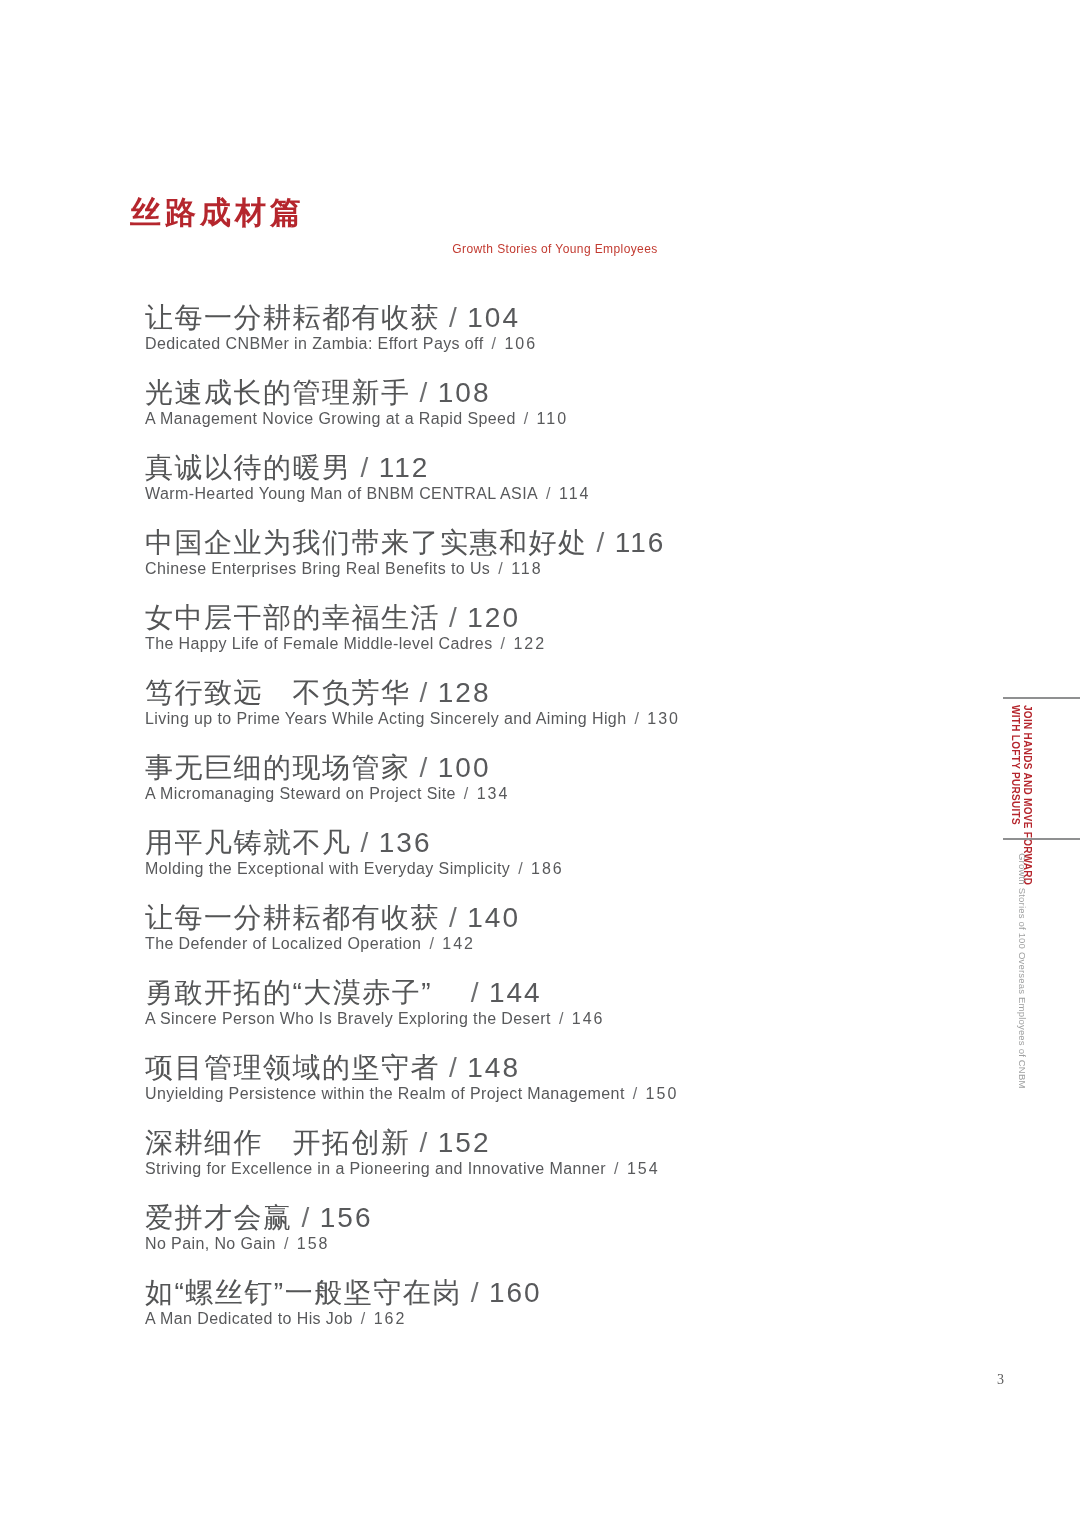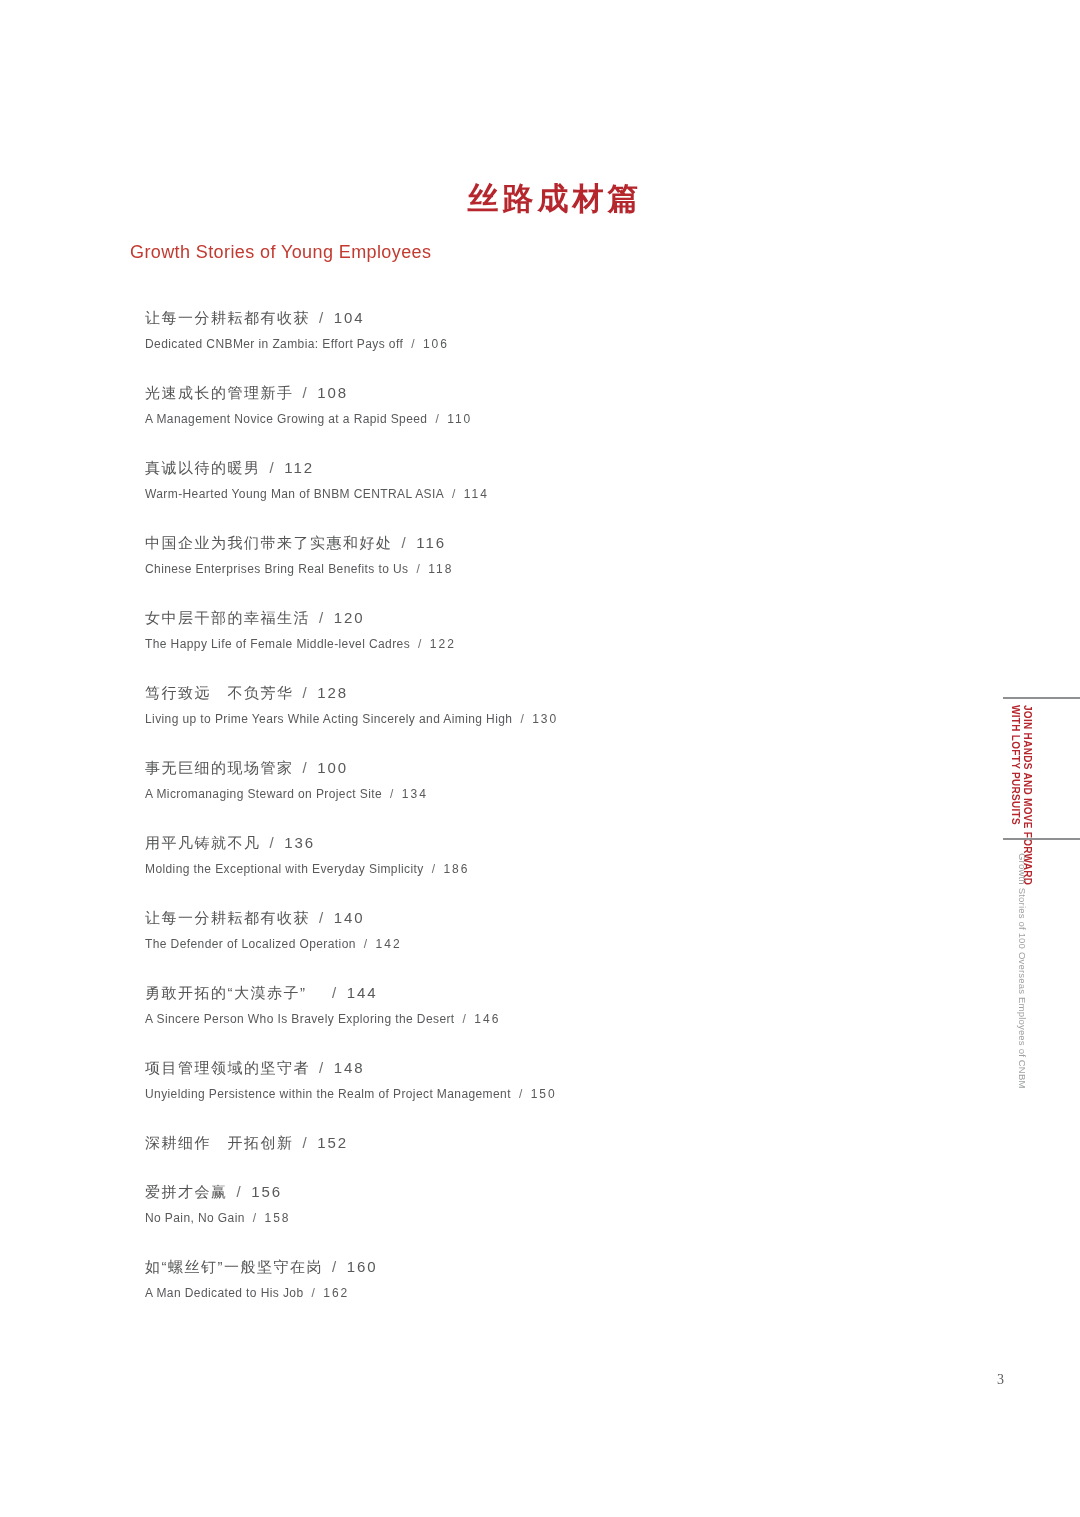--- a/index.html
+++ b/index.html
@@ -6,50 +6,50 @@
   .page {
     position: relative;
     width: 1080px;
     height: 1517px;
     background: #ffffff;
     overflow: hidden;
     font-family: "Liberation Sans", "DejaVu Sans", sans-serif;
   }
   .title {
     position: absolute;
-    left: 130px; top: 178px; width: 850px;
-    text-align: center;
+    left: 130px; top: 192px; width: 850px;
+    text-align: left;
     font-family: "DejaVu Serif", "Liberation Serif", serif;
     font-weight: bold;
     font-size: 31px;
     letter-spacing: 4px;
     color: #b5262d;
   }
   .subtitle {
     position: absolute;
     left: 130px; top: 242px; width: 850px;
-    text-align: left;
-    font-size: 18px;
+    text-align: center;
+    font-size: 12px;
     letter-spacing: 0.4px;
     color: #c23a30;
   }
   .toc {
     position: absolute;
     left: 145px; top: 305px; width: 720px;
   }
   .entry { margin-bottom: 23px; }
   .zh-line {
-    font-size: 15px;
+    font-size: 28px;
     line-height: 26px;
     letter-spacing: 1.5px;
     color: #545556;
     white-space: nowrap;
   }
   .en-line {
-    font-size: 12px;
+    font-size: 16px;
     line-height: 26px;
     letter-spacing: 0.4px;
     color: #58595b;
     white-space: nowrap;
   }
   .sep { color: #6d6e70; margin: 0 9px; font-weight: normal; }
   .en-line .sep { margin: 0 8px; }
   .pg { letter-spacing: 2px; color: #58595b; }
   .side-rule {
     position: absolute;
@@ -195,20 +195,23 @@
       </div>
       <div class="en-line">
         <span>Unyielding Persistence within the Realm of Project Management</span><span class="sep">/</span><span class="pg">150</span>
       </div>
     </div>
 
     <div class="entry">
       <div class="zh-line">
         <span>深耕细作　开拓创新</span><span class="sep">/</span><span class="pg">152</span>
       </div>
+      <div class="en-line">
+        <span>Striving for Excellence in a Pioneering and Innovative Manner</span><span class="sep">/</span><span class="pg">154</span>
+      </div>
     </div>
 
     <div class="entry">
       <div class="zh-line">
         <span>爱拼才会赢</span><span class="sep">/</span><span class="pg">156</span>
       </div>
       <div class="en-line">
         <span>No Pain, No Gain</span><span class="sep">/</span><span class="pg">158</span>
       </div>
     </div>

